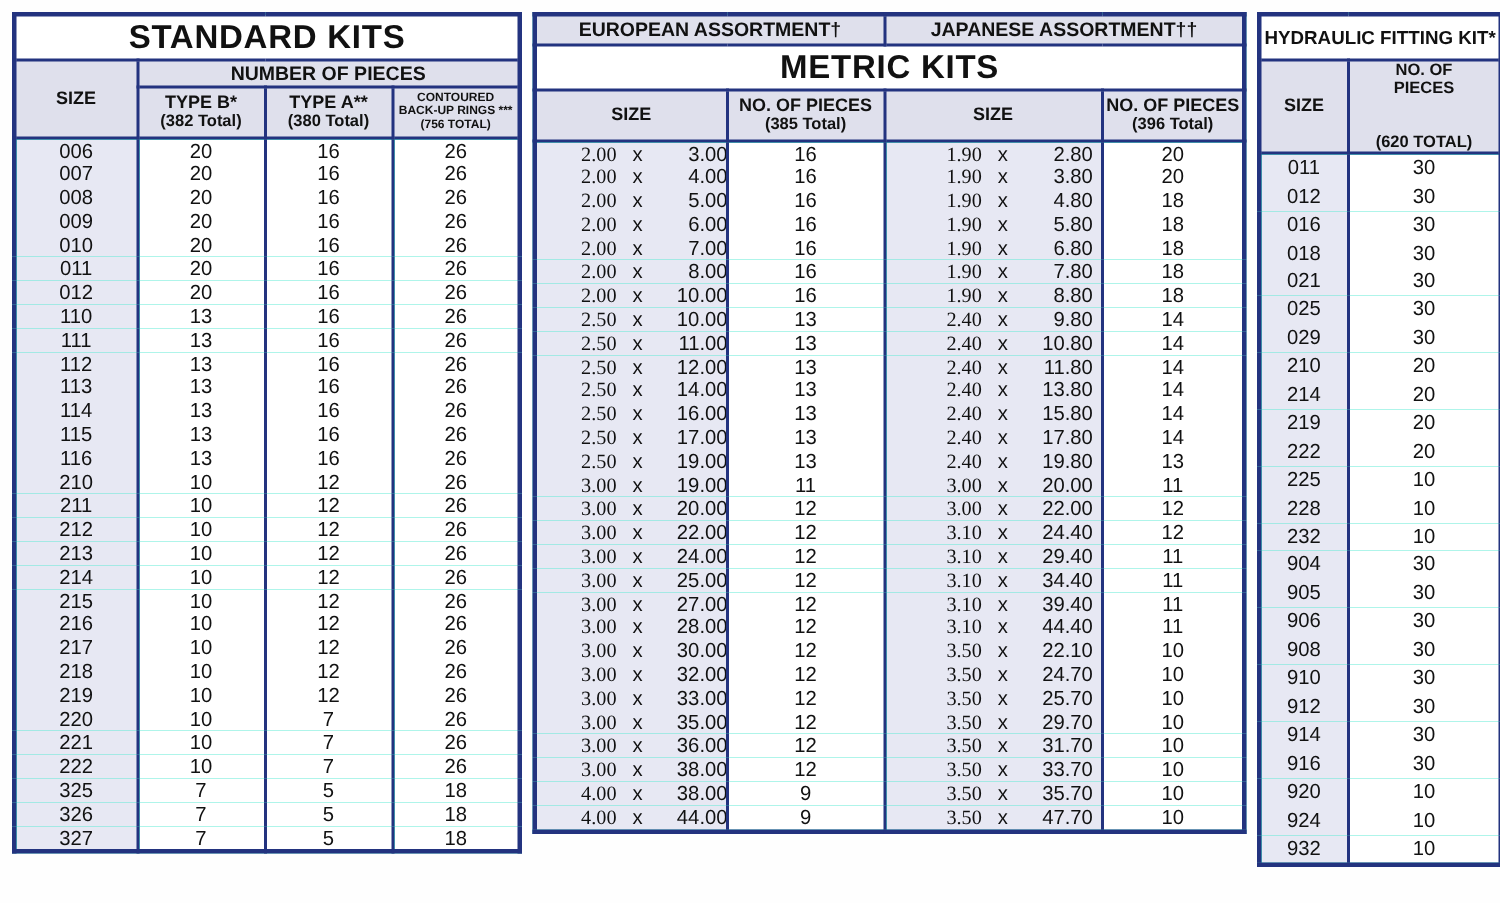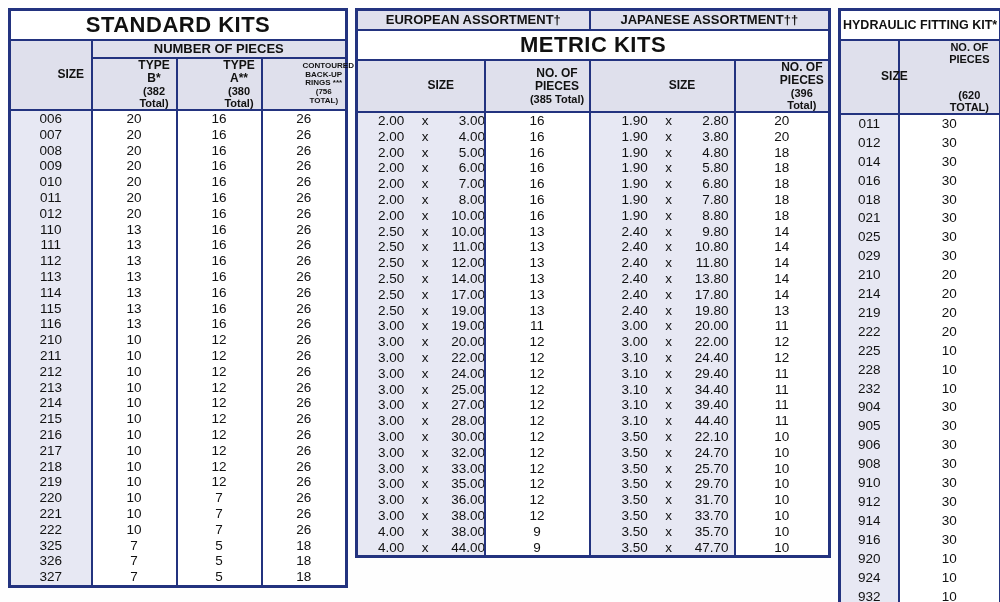--- a/index.html
+++ b/index.html
@@ -27,40 +27,40 @@
 
   th,td{padding:0;margin:0;}
   thead th{border:2px solid var(--navy);font-weight:bold;text-align:center;vertical-align:middle;}
   .title-cell{
     background:#ffffff;font-size:22px;font-weight:bold;letter-spacing:0.5px;
     height:30px;border:2px solid var(--navy);
   }
   .hydraulic .title-cell{font-size:12.5px;letter-spacing:0;height:30px;}
   .group-cell{background:var(--header-bg);font-size:13px;height:18px;}
   .metric .group-cell{height:20px;}
-  .sub-cell{background:var(--header-bg);font-size:12px;height:34px;line-height:1.1;padding-left:40px;}
+  .sub-cell{background:var(--header-bg);font-size:12px;height:34px;line-height:1.1;}
   .sub-cell .sub-line{display:block;font-size:11px;}
   .sub-cell .tiny-line{display:block;font-size:8px;letter-spacing:0;}
   .hydraulic .sub-cell{height:52px;}
   .hydraulic .sub-cell .h-line{display:block;font-size:11px;}
   .hydraulic .sub-cell .sub-line{font-size:11px;margin-top:24px;}
 
   tbody td{
     font-size:13.5px;text-align:center;vertical-align:middle;
     height:15.8px;line-height:15.8px;white-space:nowrap;overflow:hidden;
     border-left:2px solid var(--navy);
   }
   tbody td:first-child{border-left:none;}
   .hydraulic tbody td{height:18.9px;line-height:18.9px;}
 
   td.size{background:var(--size-bg);margin-top:16px;}
   td.num{background:#ffffff;}
   td.pair-cell{background:var(--size-bg);text-align:left;padding-left:13px;}
   .metric td.pair-cell:nth-child(3){padding-left:24px;}
-  .sz-a{display:inline-block;width:40px;text-align:center;}
+  .sz-a{display:inline-block;width:40px;text-align:right;font-family:Liberation Serif, serif;}
   .sz-x{display:inline-block;width:28px;text-align:center;}
   .sz-b{display:inline-block;width:46px;text-align:right;}
 
   tbody.filler-body td{height:auto;}
   tbody.filler-body tr{height:100%;}
 </style>
 </head>
 <body>
 
 <div class="page">
@@ -377,20 +377,26 @@
           <td class="pair-cell"><span class="sz-a">2.40</span><span class="sz-x">x</span><span class="sz-b">11.80</span></td>
           <td class="num">14</td>
         </tr>
         <tr>
           <td class="pair-cell"><span class="sz-a">2.50</span><span class="sz-x">x</span><span class="sz-b">14.00</span></td>
           <td class="num">13</td>
           <td class="pair-cell"><span class="sz-a">2.40</span><span class="sz-x">x</span><span class="sz-b">13.80</span></td>
           <td class="num">14</td>
         </tr>
         <tr>
+          <td class="pair-cell"><span class="sz-a">2.50</span><span class="sz-x">x</span><span class="sz-b">16.00</span></td>
+          <td class="num">13</td>
+          <td class="pair-cell"><span class="sz-a">2.40</span><span class="sz-x">x</span><span class="sz-b">15.80</span></td>
+          <td class="num">14</td>
+        </tr>
+        <tr>
           <td class="pair-cell"><span class="sz-a">2.50</span><span class="sz-x">x</span><span class="sz-b">17.00</span></td>
           <td class="num">13</td>
           <td class="pair-cell"><span class="sz-a">2.40</span><span class="sz-x">x</span><span class="sz-b">17.80</span></td>
           <td class="num">14</td>
         </tr>
         <tr>
           <td class="pair-cell"><span class="sz-a">2.50</span><span class="sz-x">x</span><span class="sz-b">19.00</span></td>
           <td class="num">13</td>
           <td class="pair-cell"><span class="sz-a">2.40</span><span class="sz-x">x</span><span class="sz-b">19.80</span></td>
           <td class="num">13</td>
@@ -517,24 +523,20 @@
     <tbody>
         <tr>
           <td class="size">011</td>
           <td class="num">30</td>
         </tr>
         <tr>
           <td class="size">012</td>
           <td class="num">30</td>
         </tr>
         <tr>
-          <td class="size">014</td>
-          <td class="num">30</td>
-        </tr>
-        <tr>
           <td class="size">016</td>
           <td class="num">30</td>
         </tr>
         <tr>
           <td class="size">018</td>
           <td class="num">30</td>
         </tr>
         <tr>
           <td class="size">021</td>
           <td class="num">30</td>

